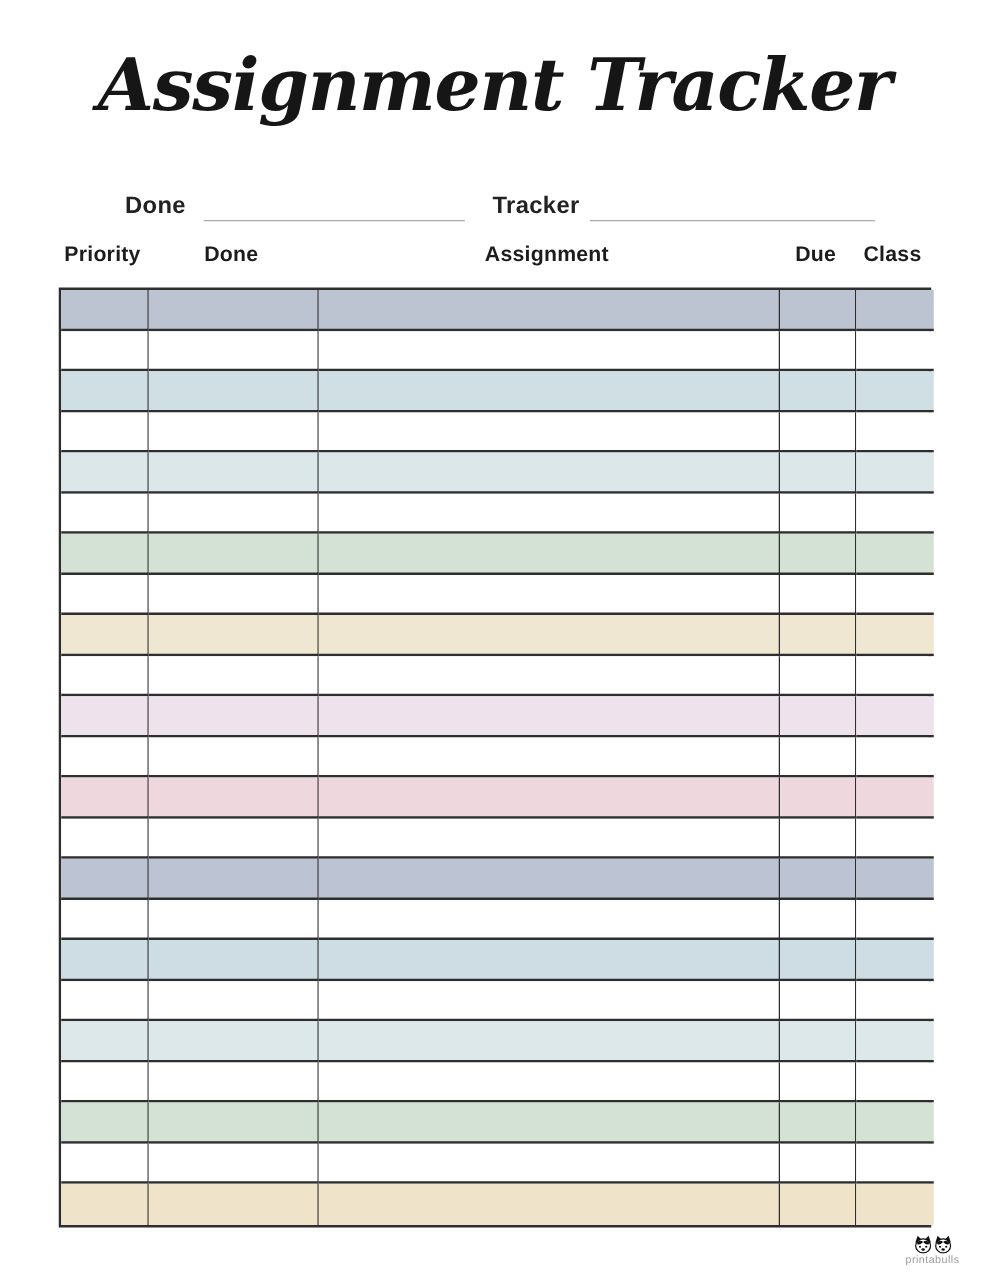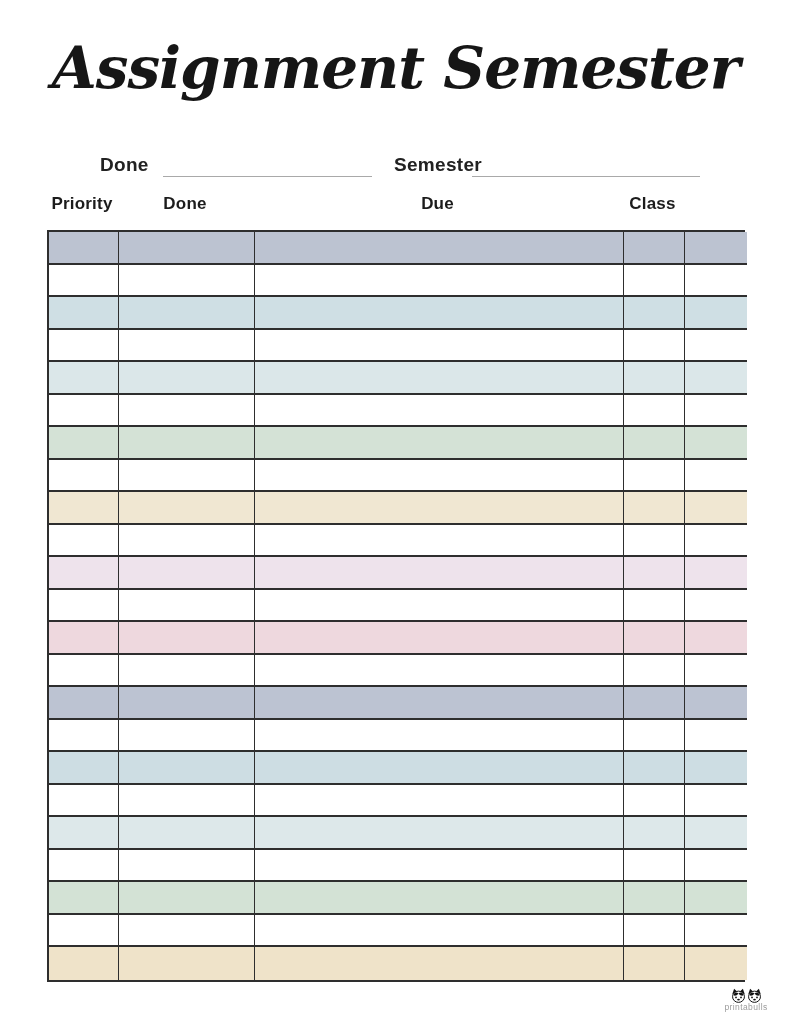--- a/index.html
+++ b/index.html
@@ -91,31 +91,32 @@
   .logo-text {
     font-size: 8.5px;
     color: #9b9b9b;
     letter-spacing: 0.4px;
     margin-top: -1px;
   }
 </style>
 </head>
 <body>
 
-<div class="title">Assignment Semester</div>
+<div class="title">Assignment Tracker</div>
 
 <div class="field-label month-label">Done</div>
 <div class="field-line month-line"></div>
 
-<div class="field-label semester-label">Semester</div>
+<div class="field-label semester-label">Tracker</div>
 <div class="field-line semester-line"></div>
 
 <div class="col-headers">
   <span>Priority</span>
   <span>Done</span>
+  <span>Assignment</span>
   <span>Due</span>
   <span>Class</span>
 </div>
 
 <div class="tracker-table">
     <div class="cell" style="background: rgb(188, 195, 209);"></div>
     <div class="cell" style="background: rgb(188, 195, 209);"></div>
     <div class="cell" style="background: rgb(188, 195, 209);"></div>
     <div class="cell" style="background: rgb(188, 195, 209);"></div>
     <div class="cell last-col" style="background: rgb(188, 195, 209);"></div>

